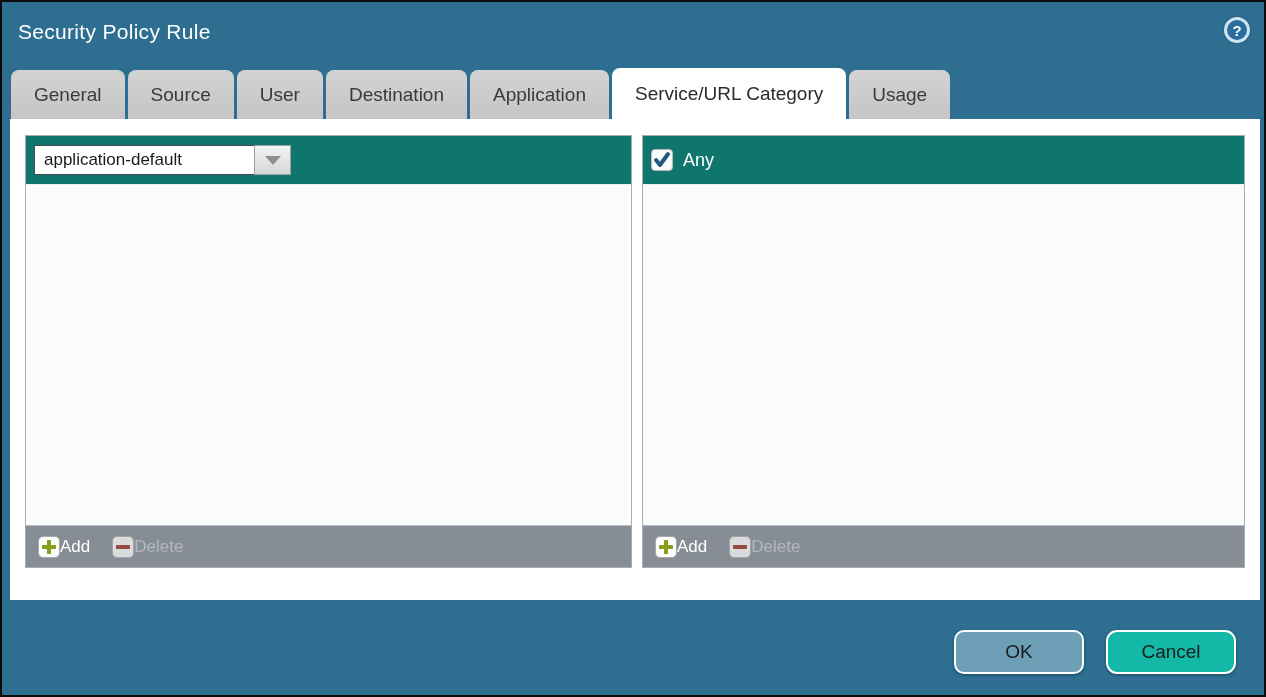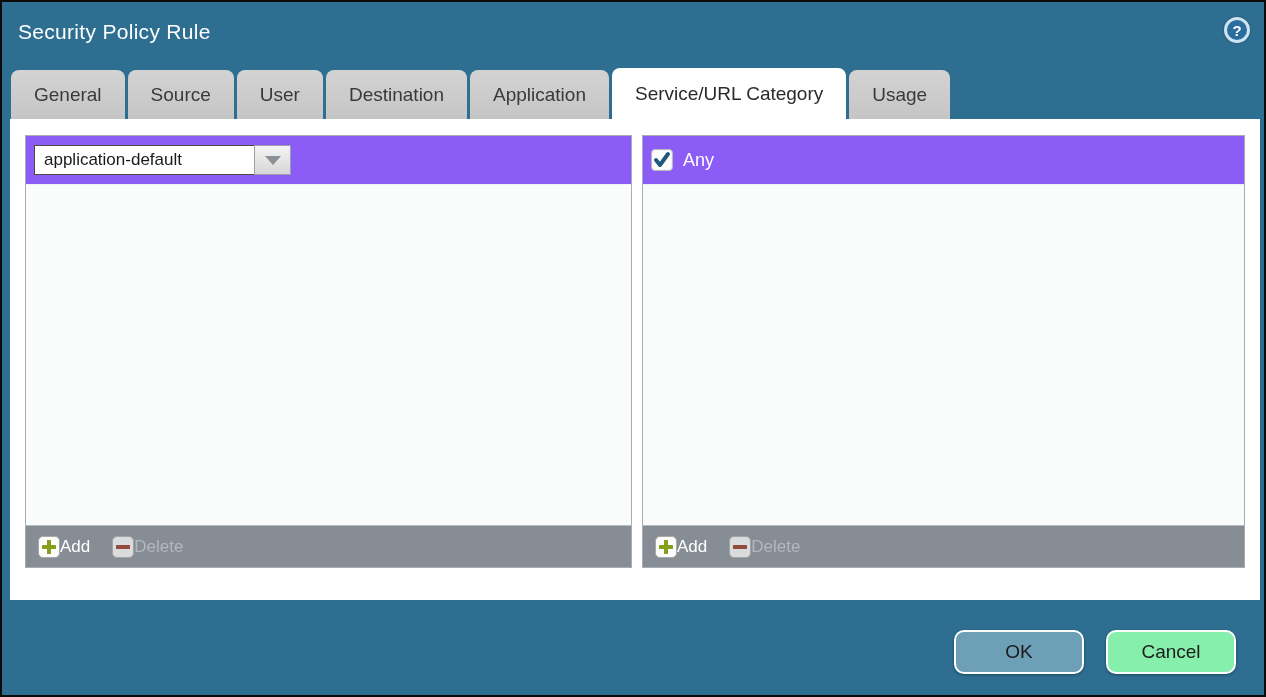--- a/index.html
+++ b/index.html
@@ -50,21 +50,21 @@
   }
   .panel {
     position:absolute; top:16px; height:433px;
     display:flex; flex-direction:column;
     border:1px solid #a7adb2;
   }
   .panel-left  { left:15px;  width:607px; }
   .panel-right { left:632px; width:603px; }
   .panel-top {
     height:48px; flex:0 0 48px;
-    background:#8b5cf6;
+    background:#0f766e;
     display:flex; align-items:center; padding:16px 8px;
   }
   .combo { display:flex; height:30px; }
   .combo input {
     width:220px; height:30px;
     border:1px solid #4a4a4a; border-right:none;
     font-family:"Liberation Sans", sans-serif;
     font-size:17px; color:#1a1a1a; padding:0 9px;
     background:#fff; outline:none;
   }
@@ -133,21 +133,21 @@
     display:flex; gap:22px;
   }
   .btn {
     height:44px; min-width:130px; padding:0 30px;
     border-radius:10px; border:2.5px solid #ffffff;
     font-family:"Liberation Sans", sans-serif;
     font-size:19px; color:#1c1c1c; cursor:pointer;
     box-shadow:0 1px 3px rgba(0,0,0,.35);
   }
   .btn.ok { background:#6d9fb6; }
-  .btn.cancel { background:#86efac; }
+  .btn.cancel { background:#14b8a6;border-radius:11px; }
 </style>
 </head>
 <body>
 
 <div class="titlebar">
   <div class="title">Security Policy Rule</div>
   <div class="help">?</div>
 </div>
 
 <div class="tabs">

